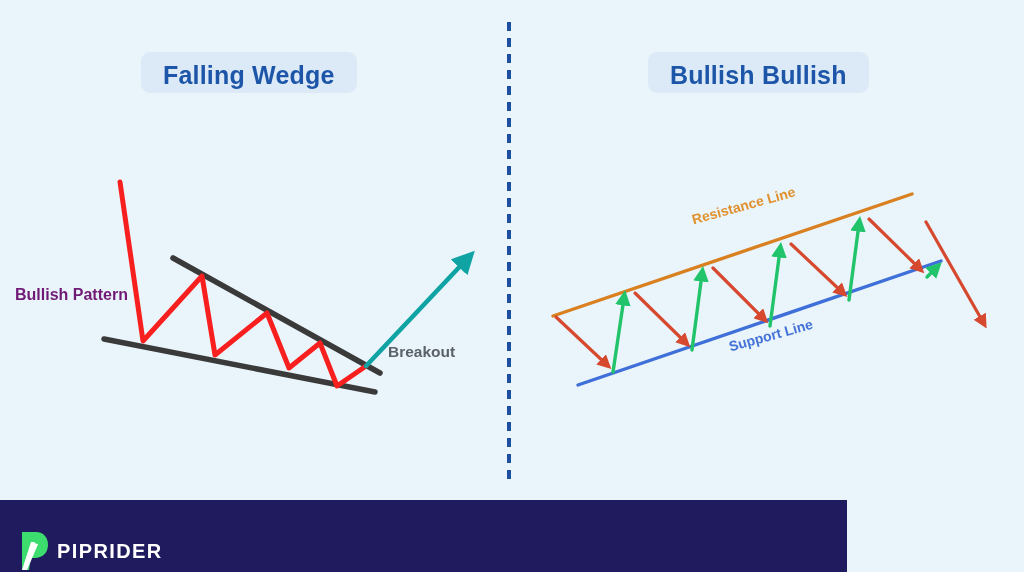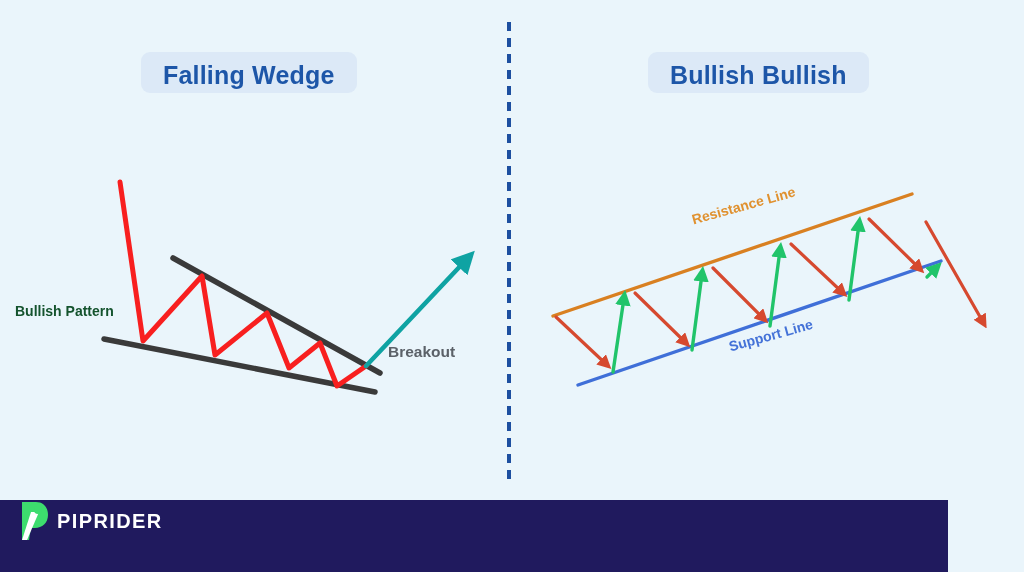--- a/index.html
+++ b/index.html
@@ -47,23 +47,23 @@
   #panel-left  { left: 0px;   width: 507px; height: 500px; }
   #panel-right { left: 511px; width: 513px; height: 500px; }
 
   
   .chart-label {
     position: absolute;
     font-weight: bold;
     white-space: nowrap;
   }
   #label-bullish-pattern {
-    left: 15px; top: 303px;
-    font-size: 14px;
-    color: #14532d;
+    left: 15px; top: 286px;
+    font-size: 16px;
+    color: #701a75;
   }
   #label-breakout {
     left: 388px; top: 343px;
     font-size: 15.5px;
     color: #5b6168;
   }
   #label-resistance {
     left: 690px; top: 212px;
     font-size: 14px;
     color: #e0912f;
@@ -75,24 +75,24 @@
     font-size: 14px;
     color: #4472d8;
     transform: rotate(-15.5deg);
     transform-origin: left top;
   }
 
   
   #footer {
     position: absolute;
     left: 0; top: 500px;
-    width: 948px; height: 72px;
+    width: 847px; height: 72px;
     background: #201a5e;
     display: flex;
-    align-items: flex-start;
+    align-items: flex-end;
   }
   #brand {
     display: flex;
     align-items: center;
     margin-left: 18px;
     gap: 9px;
   }
   #brand-name {
     color: #ffffff;
     font-size: 20px;

